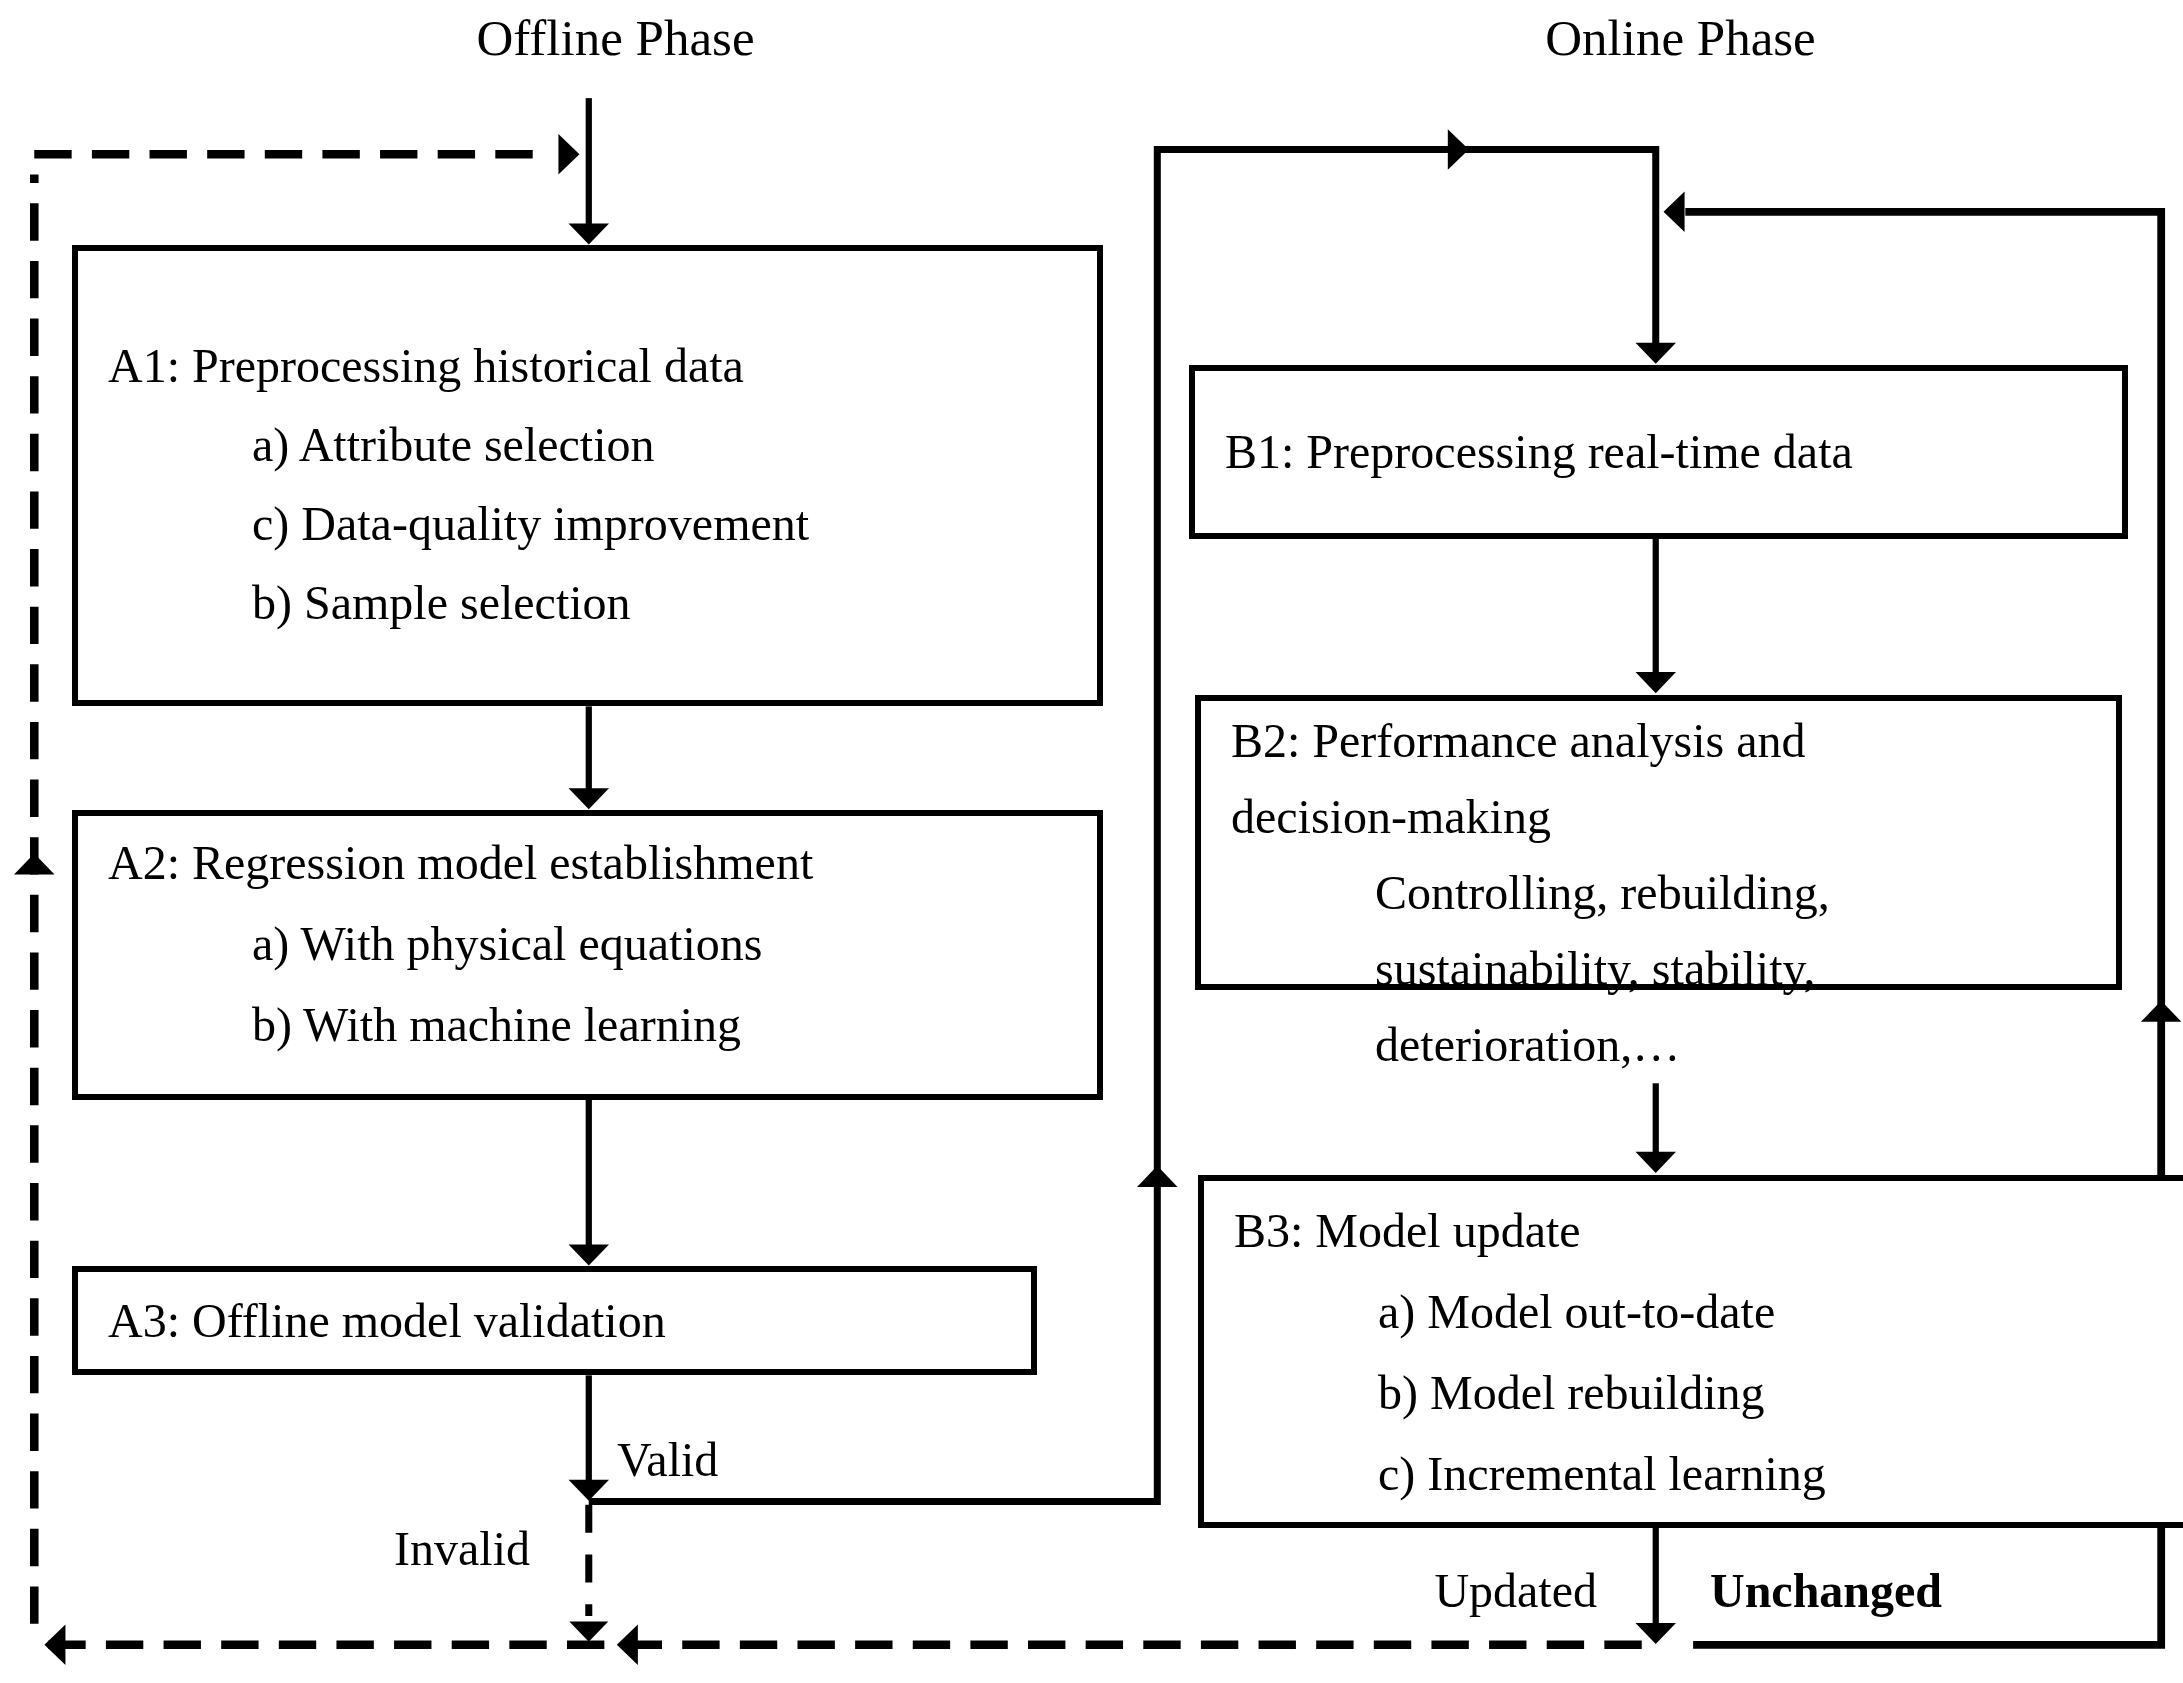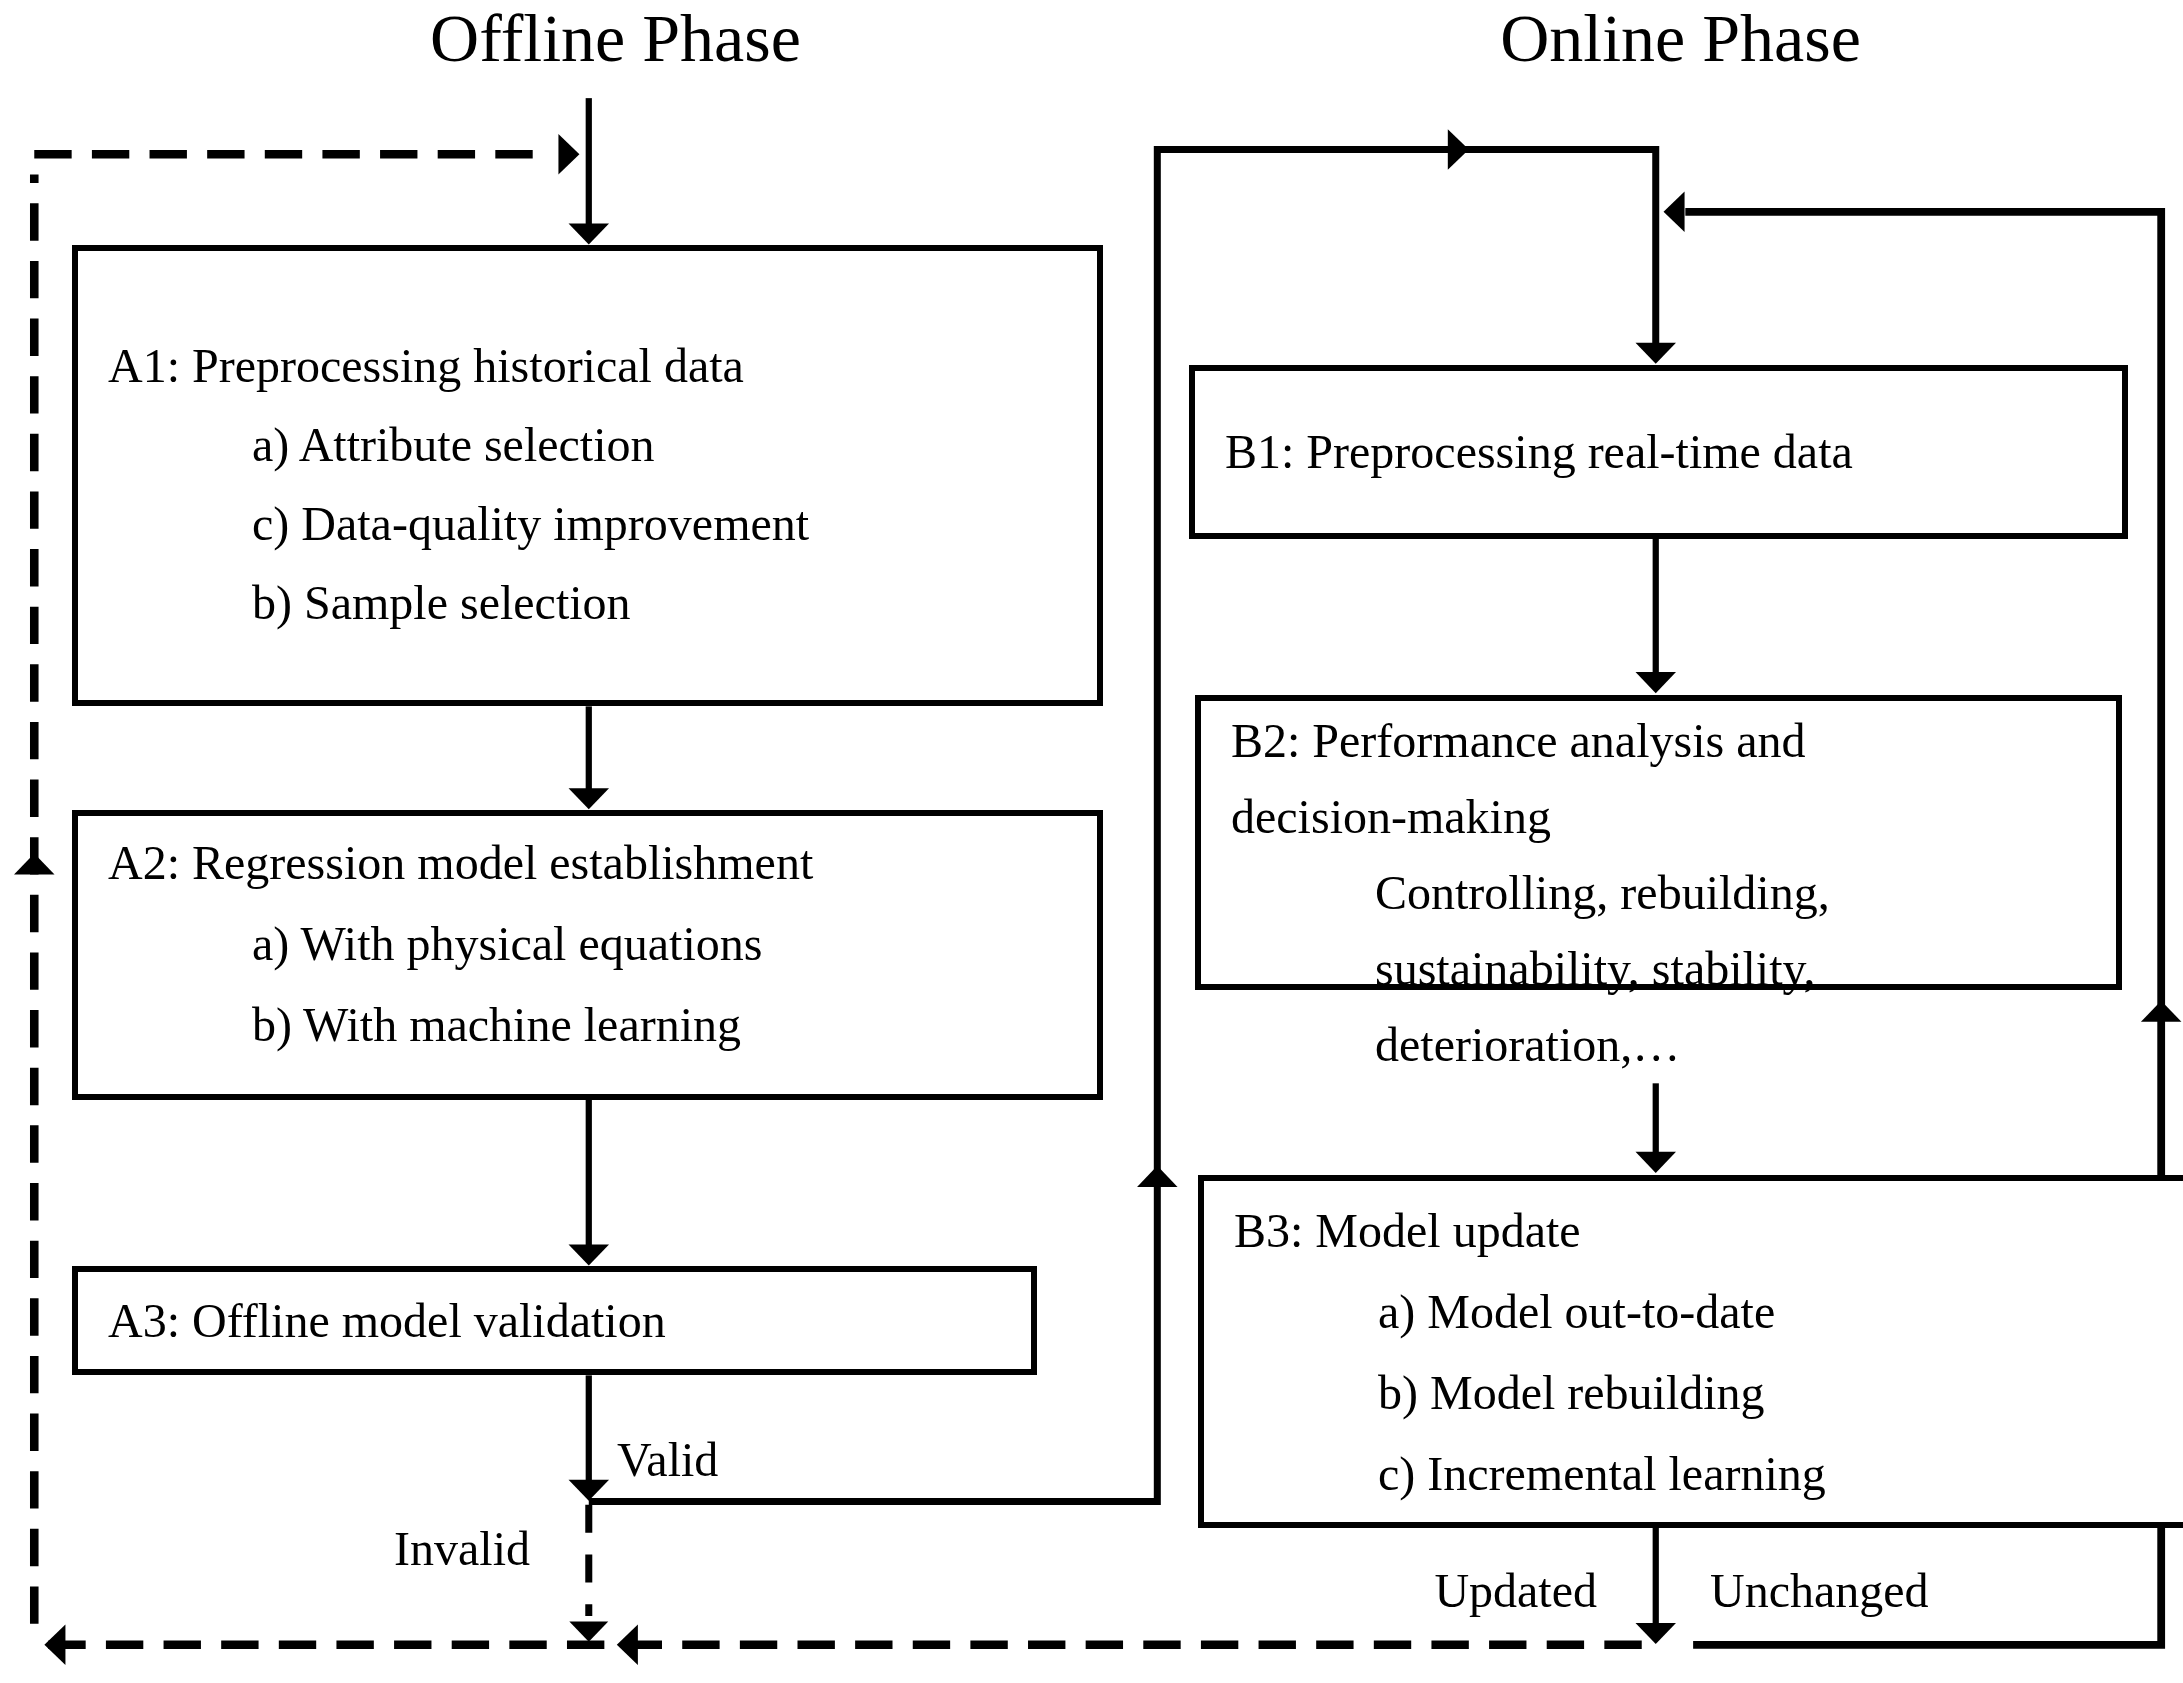--- a/index.html
+++ b/index.html
@@ -14,21 +14,21 @@
   }
   .connector-layer {
     position: absolute;
     left: 0; top: 0;
     width: 2183px; height: 1683px;
   }
   .phase-title {
     position: absolute;
     top: 1.6px;
     width: 405px;
-    font-size: 68px;
+    font-size: 51px;
     line-height: 72px;
     text-align: center;
     white-space: nowrap;
   }
   .box {
     position: absolute;
     border: 6.2px solid #000000;
     box-sizing: border-box;
     background: #ffffff;
   }
@@ -50,21 +50,21 @@
   .box-b3 .bl { line-height: 81px; }
   .edge-label {
     position: absolute;
     font-size: 48px;
     line-height: 53px;
     white-space: nowrap;
   }
   .lbl-valid     { left: 617px;  top: 1433px; }
   .lbl-invalid   { left: 327px;  top: 1522px; width: 203px; text-align: right; }
   .lbl-updated   { left: 1324px; top: 1564px; width: 273px; text-align: right; }
-  .lbl-unchanged { left: 1710px; top: 1564px; }
+  .lbl-unchanged { left: 1710px; top: 1564px; font-weight: bold; }
 </style>
 </head>
 <body>
 
 <div class="stage">
 
   <svg class="connector-layer" viewBox="0 0 2803 2161" xmlns="http://www.w3.org/2000/svg">
     <g stroke="#000000" fill="none" stroke-linecap="butt" stroke-linejoin="miter">
 
       <line x1="756" y1="126" x2="756" y2="290" stroke-width="8"></line>

